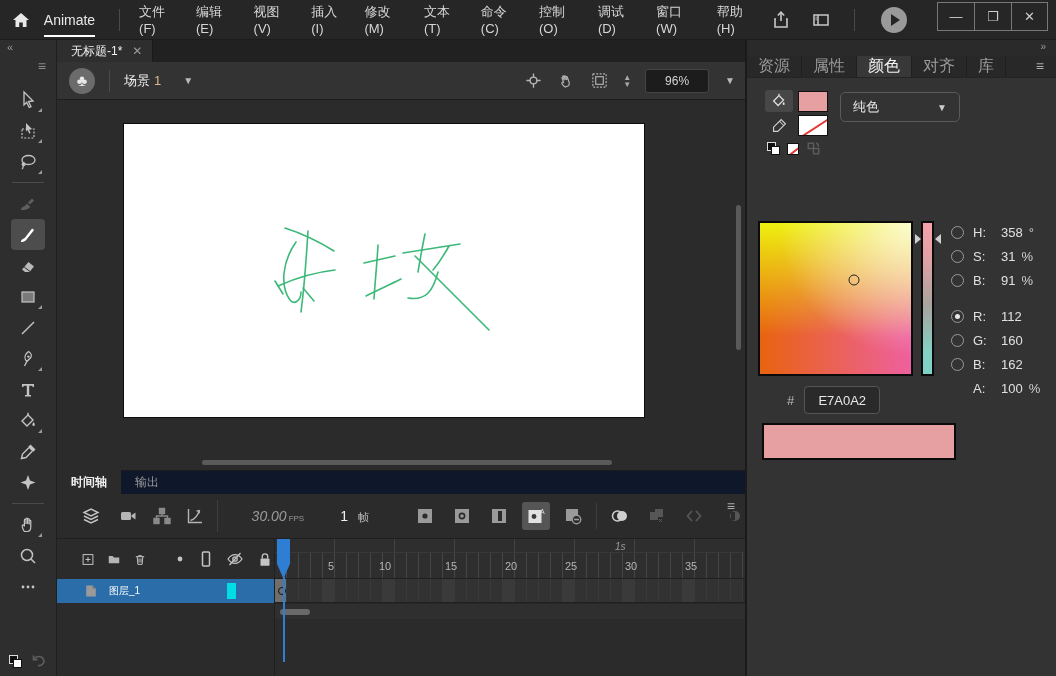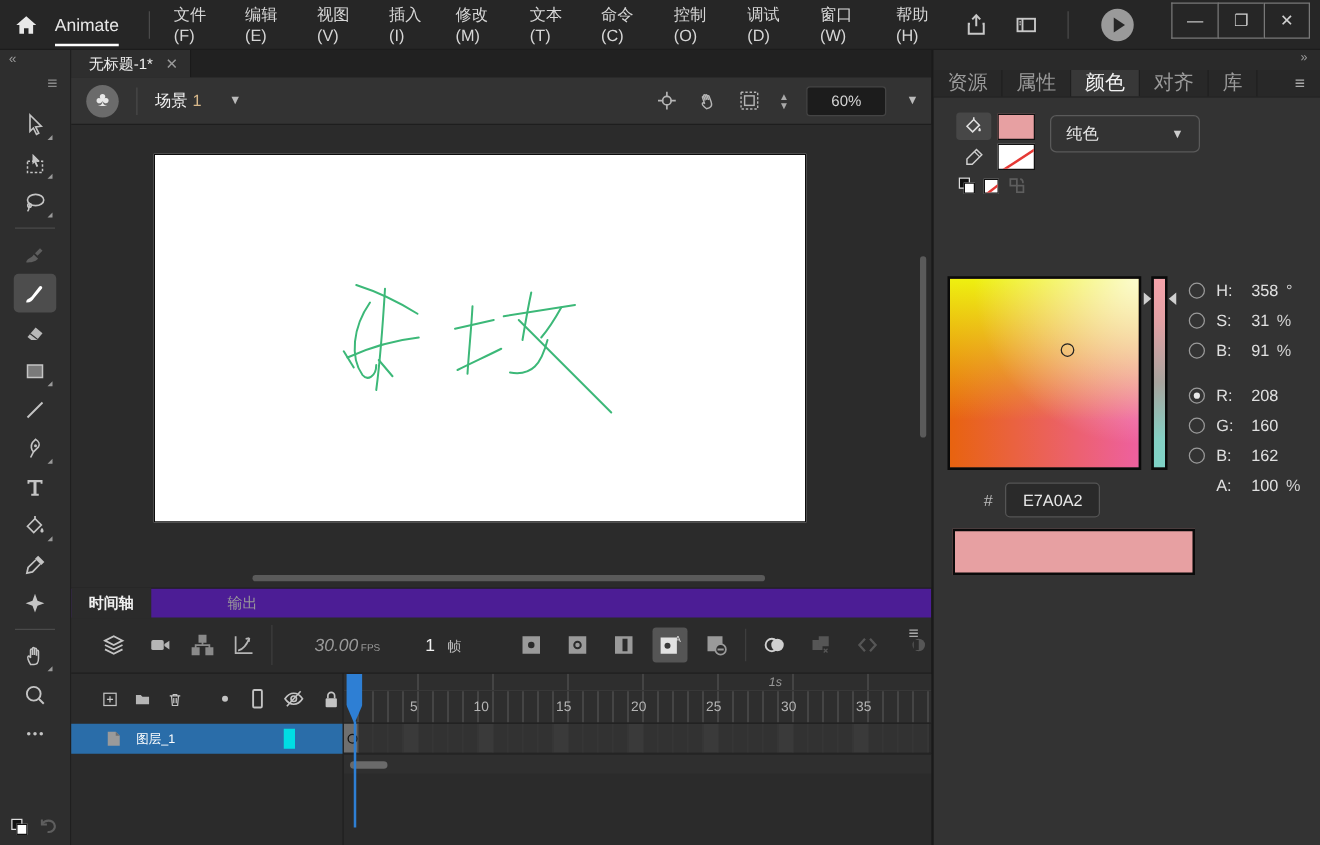--- a/index.html
+++ b/index.html
@@ -56,21 +56,21 @@
   .zoombox { width:64px; height:24px; background:#1c1c1c; border:1px solid #444; border-radius:3px; color:#d6d6d6; display:flex; align-items:center; justify-content:center; font-size:12px; }
 
   
   .canvas { flex:1; background:#2b2b2b; position:relative; min-height:0; }
   .stage { position:absolute; left:66px; top:23px; width:522px; height:295px; background:#fff; border:1px solid #0d0d0d; }
   .hscroll { position:absolute; left:145px; bottom:5px; width:410px; height:5px; border-radius:3px; background:#5a5a5a; }
   .vscroll { position:absolute; right:4px; top:105px; width:5px; height:145px; border-radius:3px; background:#5a5a5a; }
 
   
   .timeline { flex:0 0 206px; background:#2b2b2b; display:flex; flex-direction:column; border-top:1px solid #1b1b1b; }
-  .tl-tabs { height:23px; background:#4c1d95; display:flex; align-items:center; flex:0 0 23px;gap:47px; }
+  .tl-tabs { height:23px; background:#0f172a; display:flex; align-items:center; flex:0 0 23px; }
   .tl-tab { padding:4px 14px; color:#9a9a9a; font-size:12px; }
   .tl-tab.on { color:#f0f0f0; background:#2b2b2b; font-weight:bold; }
   .tl-toolbar { height:45px; flex:0 0 45px; display:flex; align-items:center; border-bottom:1px solid #1f1f1f; position:relative; }
   .tlb-left { width:218px; display:flex; align-items:center; padding-left:24px; gap:0; }
   .tlb-group { margin-left:auto; display:flex; gap:13px; padding-right:12px; }
   .tlb-vsep { width:1px; height:32px; background:#3e3e3e; }
   .fpsgroup { display:flex; align-items:baseline; margin-left:34px; color:#9a9a9a; }
   .fpsv { font-size:14px; color:#9a9a9a;font-style:italic; }
   .fpsu { font-size:8px; margin-left:2px; }
   .framev { color:#f0f0f0; font-size:14px; margin-left:36px; }
@@ -354,21 +354,21 @@
               <path d="M6.4,16 C4.8,13.6 4,11 4.8,10.4 C5.4,10 6,10.6 6.4,11.4 L6.4,6 C6.4,5 7.8,5 7.8,6 L7.8,9 L7.8,5 C7.8,4 9.2,4 9.2,5 L9.2,9 L9.2,5.6 C9.2,4.6 10.6,4.6 10.6,5.6 L10.6,9.6 L10.6,6.8 C10.6,5.8 12,5.8 12,6.8 L12,11.6 C12,14.6 10.8,16 8.8,16 Z"></path>
             </svg>
           <svg class="ic" width="19" height="19" viewBox="0 0 20 20" fill="none" stroke="#b5b5b5" stroke-width="1.2">
               <rect x="3" y="3" width="14" height="14" stroke-dasharray="2 1.6"></rect>
               <rect x="6" y="6" width="8" height="8"></rect>
             </svg>
           <div class="stepper">
               <span>▲</span>
               <span>▼</span>
             </div>
-          <div class="zoombox">60%</div>
+          <div class="zoombox">96%</div>
           <span class="eb-chev" style="margin-left:2px">▼</span>
         </div>
       </div>
 
       <div class="canvas">
         <div class="stage">
           <svg width="522" height="295" viewBox="0 0 522 295">
               <path d="M161,104 Q186,112 210,127" fill="none" stroke="#3cb878" stroke-width="1.6" stroke-linecap="round"></path>
               <path d="M172,118 C158,138 156,162 166,176 C170,181 177,177 177,168" fill="none" stroke="#3cb878" stroke-width="1.6" stroke-linecap="round"></path>
               <path d="M154,162 C176,152 193,148 211,146" fill="none" stroke="#3cb878" stroke-width="1.6" stroke-linecap="round"></path>
@@ -678,21 +678,21 @@
             </div>
             <div class="crow">
               <span class="radio"></span>
               <span class="lab">B:</span>
               <span class="val">91</span>
               <span class="unit">%</span>
             </div>
             <div class="crow gap">
               <span class="radio on"></span>
               <span class="lab">R:</span>
-              <span class="val">208</span>
+              <span class="val">112</span>
             </div>
             <div class="crow">
               <span class="radio"></span>
               <span class="lab">G:</span>
               <span class="val">160</span>
             </div>
             <div class="crow">
               <span class="radio"></span>
               <span class="lab">B:</span>
               <span class="val">162</span>

